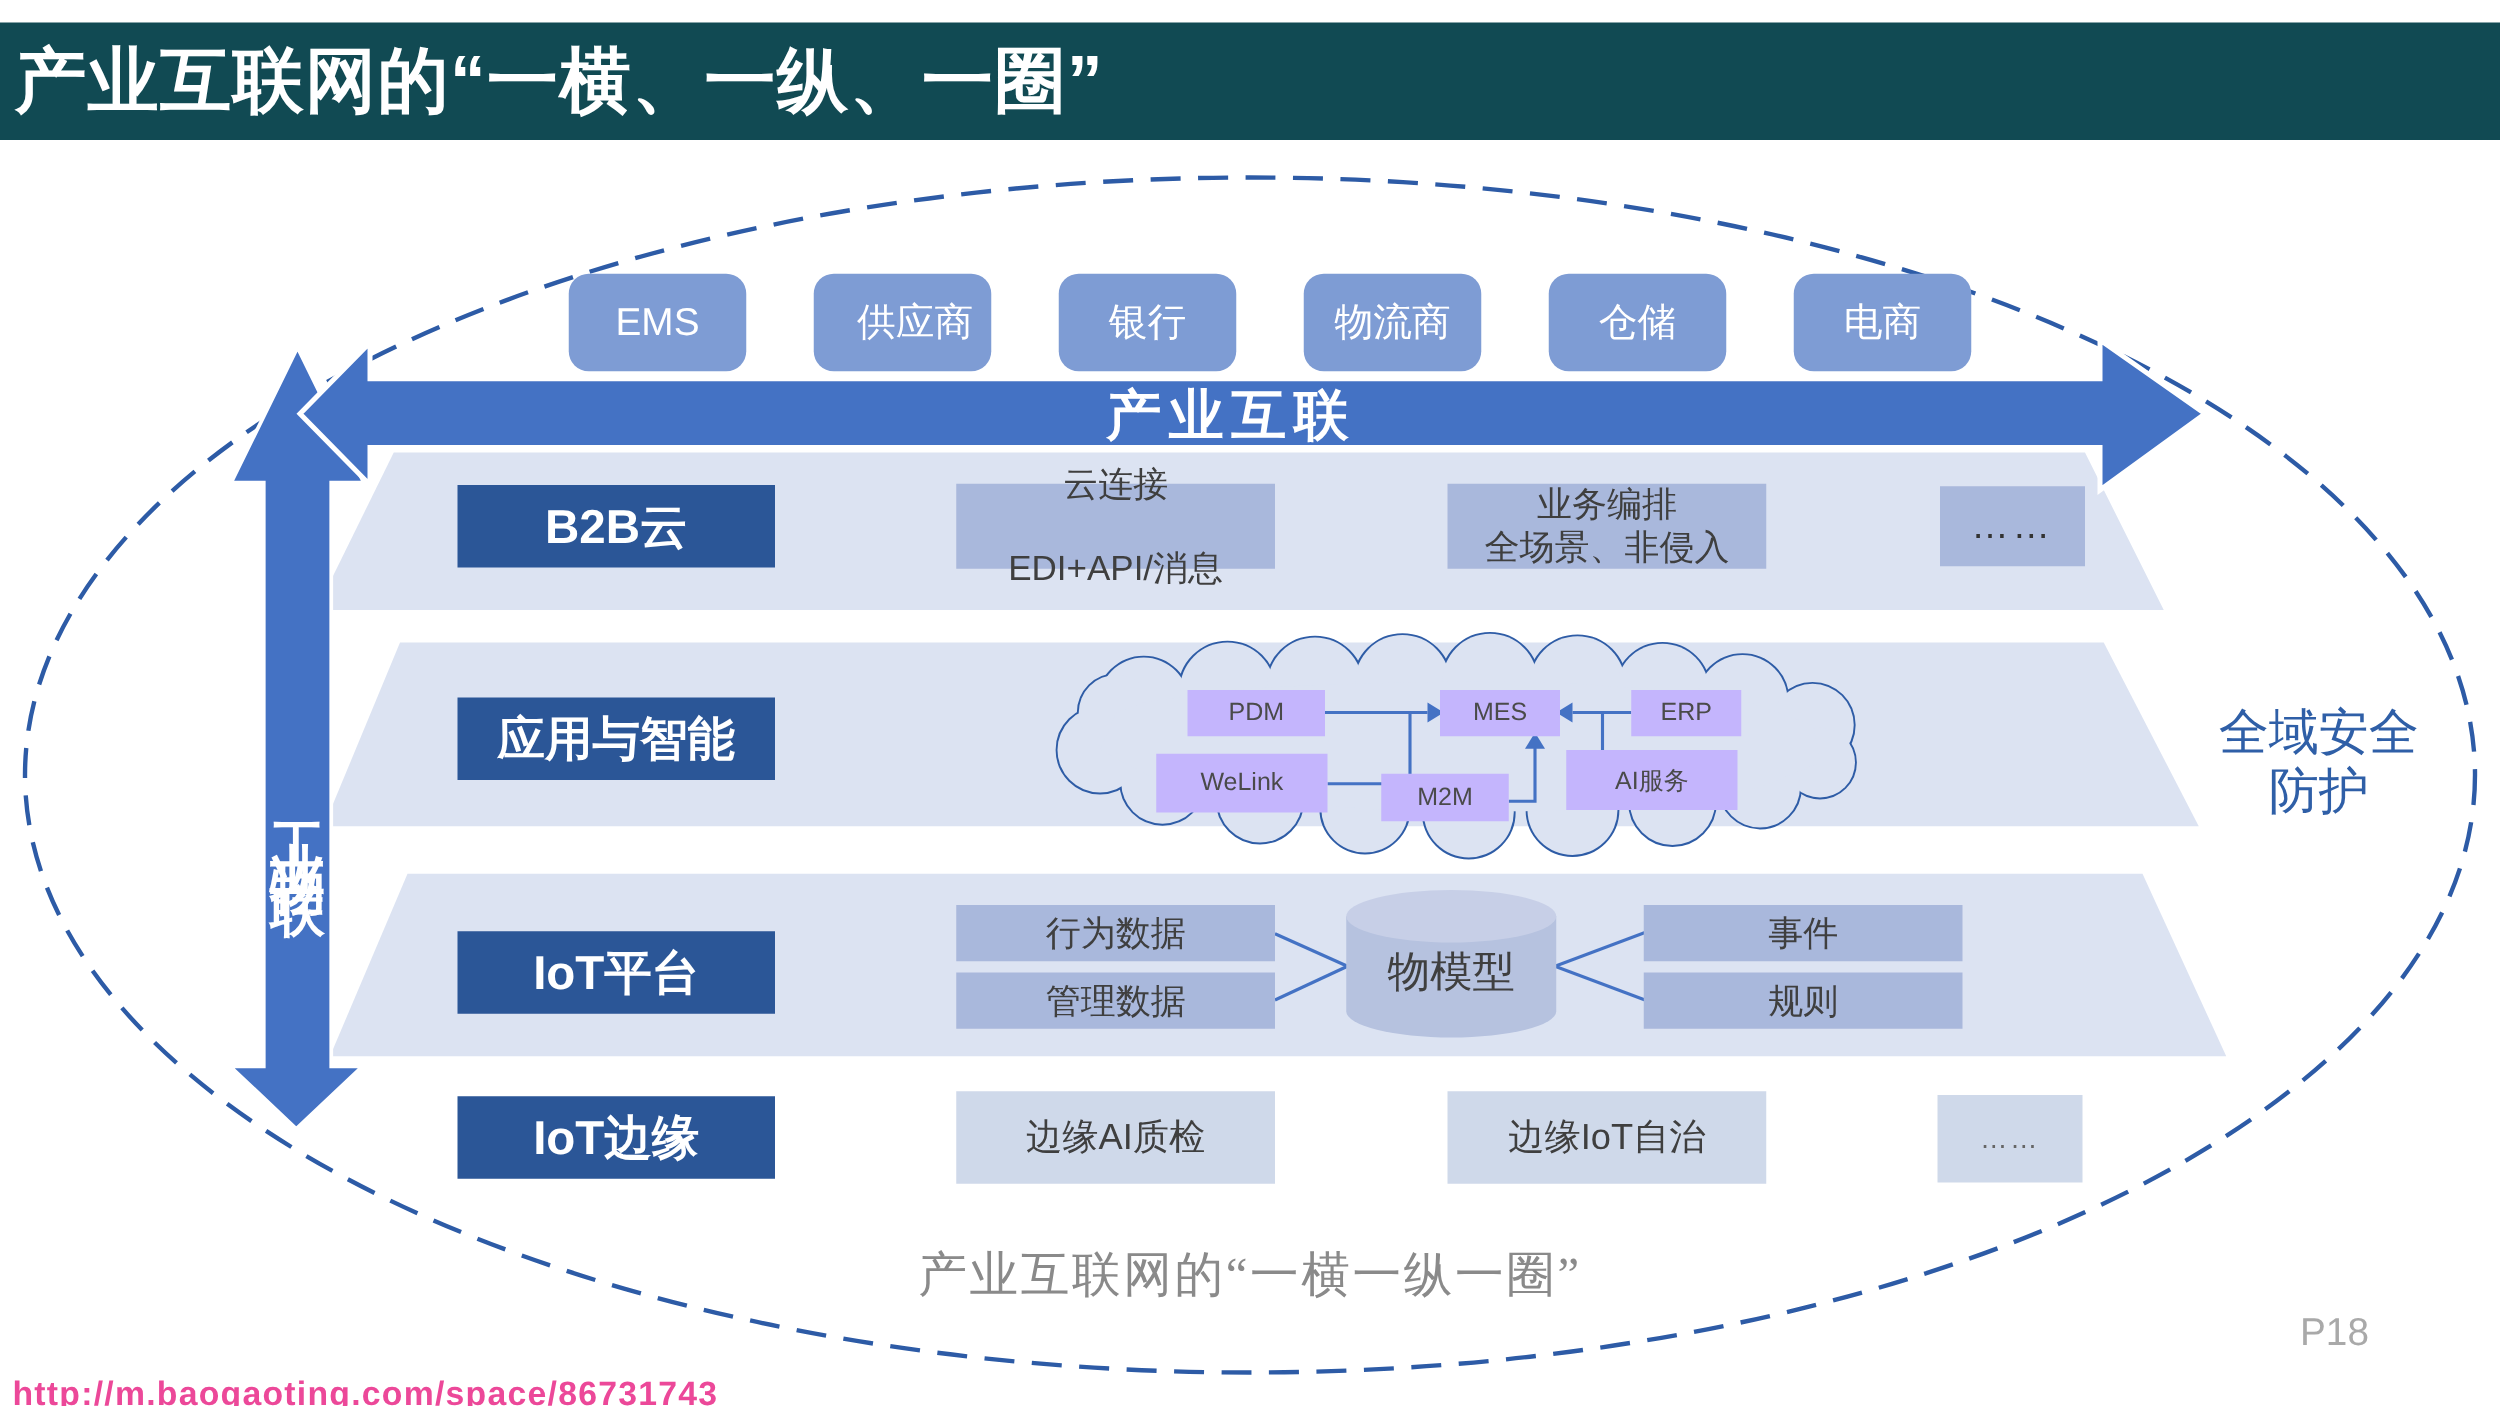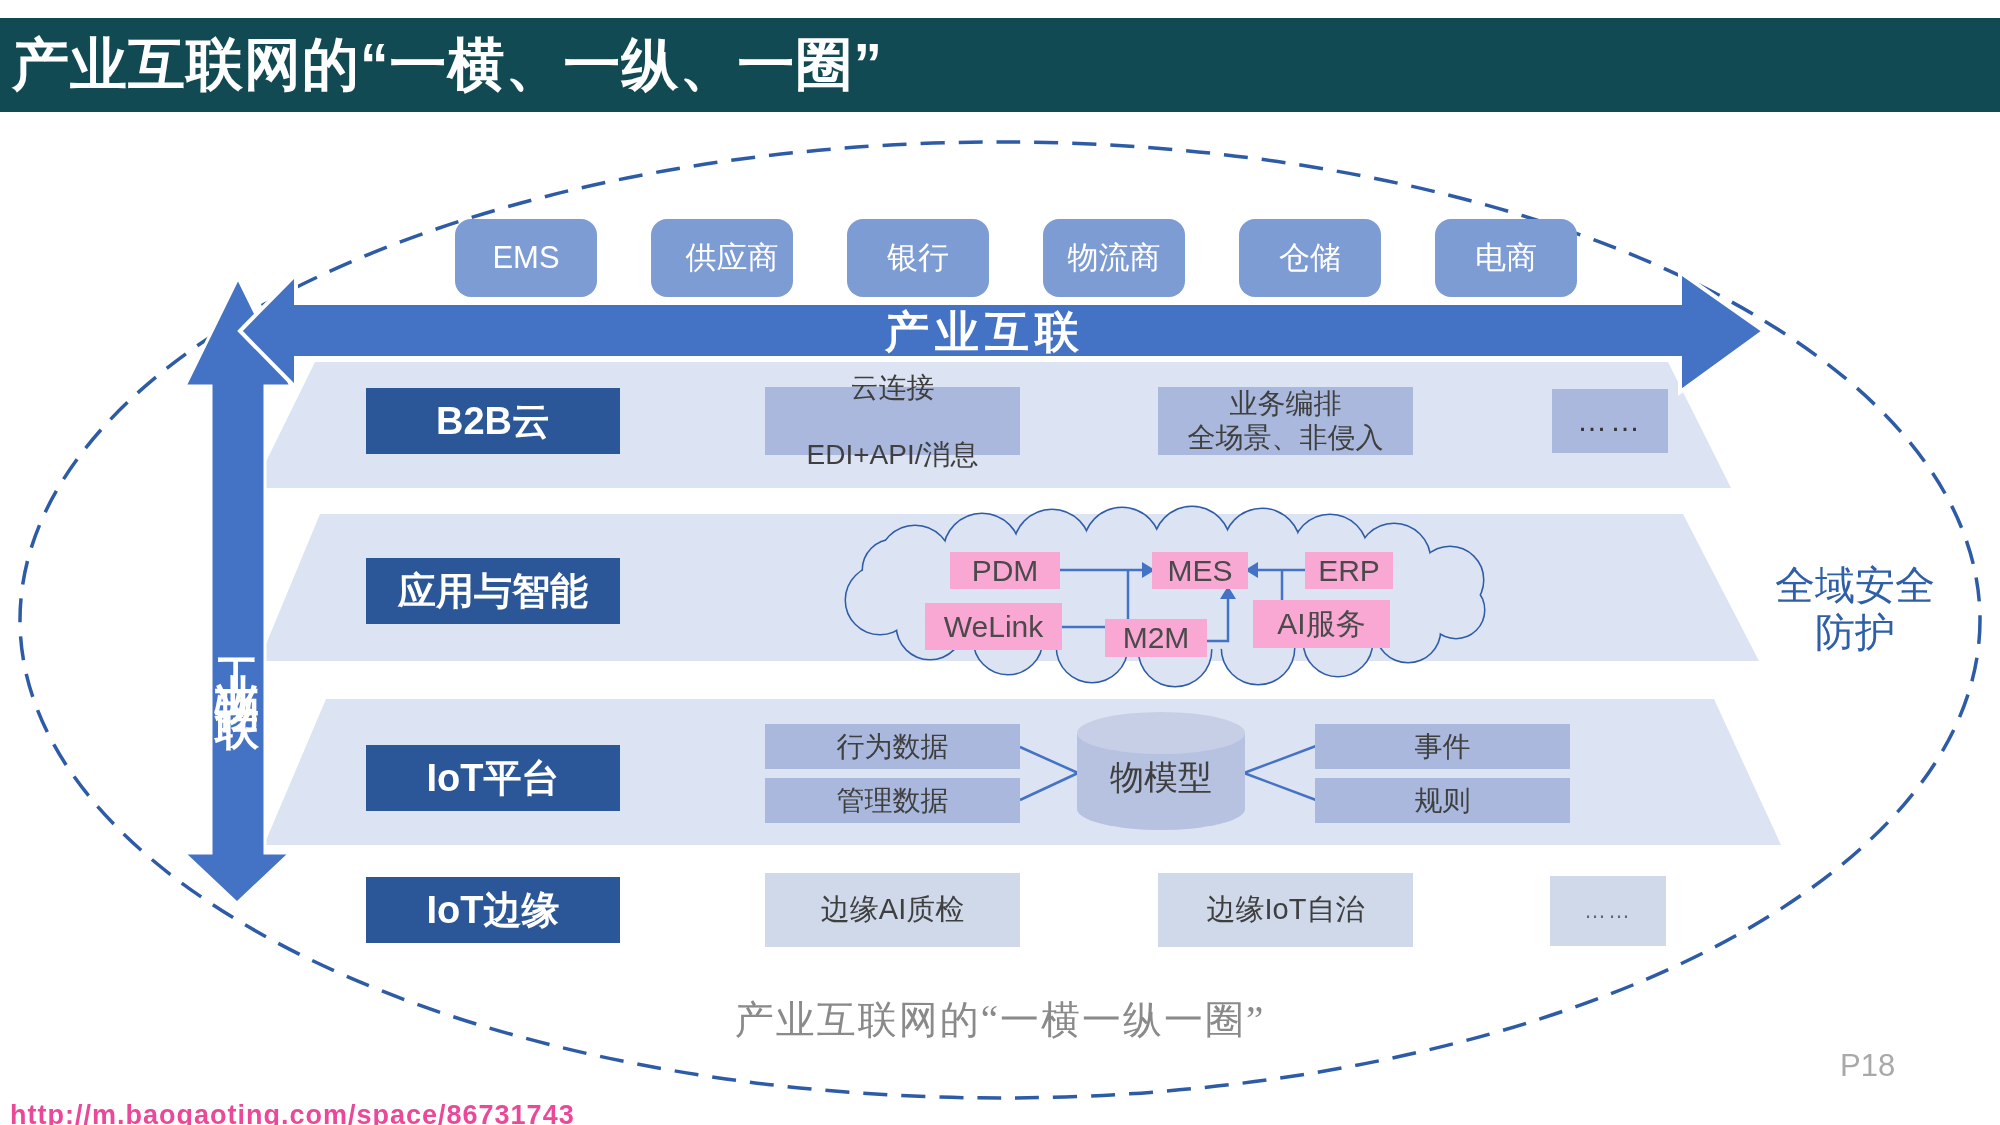--- a/index.html
+++ b/index.html
@@ -9,21 +9,21 @@
   .flexc{display:flex;align-items:center;justify-content:center;box-sizing:border-box;}
   .header{left:0;top:18px;width:2000px;height:94px;background:#114a53;}
   .title{left:12px;top:18px;height:94px;display:flex;align-items:center;color:#ffffff;
          font-size:57px;font-weight:bold;letter-spacing:1px;white-space:nowrap;}
   .partner{background:#7e9cd4;color:#ffffff;border-radius:16px;font-size:31px;width:142px;height:78px;top:219px;}
   .harrow-label{color:#ffffff;font-size:44px;font-weight:bold;letter-spacing:6px;}
   .varrow-label{color:#ffffff;font-size:44px;font-weight:bold;writing-mode:vertical-rl;
                 text-orientation:upright;letter-spacing:16px;}
   .dark{background:#2b5697;color:#ffffff;font-weight:bold;font-size:38px;width:254px;height:66px;left:366px;}
   .item{background:#a9b8dc;color:#3f3f3f;font-size:28px;line-height:34px;text-align:center;flex-direction:column;}
-  .node{background:#f9a8d4;color:#4a4a4a;font-size:30px;}
+  .node{background:#c4b5fd;color:#4a4a4a;font-size:20px;}
   .edgebox{background:#cfd9ea;color:#3f3f3f;font-size:29px;}
   .dots{background:#a9b8dc;color:#333333;font-size:30px;letter-spacing:3px;}
   .dots2{background:#cfd9ea;color:#666666;font-size:22px;letter-spacing:2px;}
   .cyl-label{color:#3f3f3f;font-size:34px;}
   .security{color:#2f5fa7;font-size:40px;line-height:47px;text-align:center;
             font-family:"Liberation Serif","DejaVu Serif",serif;}
   .caption{left:0;top:993px;width:2000px;text-align:center;color:#8a8a8a;font-size:39px;
            font-family:"Liberation Serif","DejaVu Serif",serif;letter-spacing:2px;}
   .watermark{left:10px;top:1100px;color:#ec4899;font-size:27px;font-weight:bold;letter-spacing:1px;}
   .pagenum{left:1840px;top:1048px;color:#a9a9a9;font-size:31px;}

